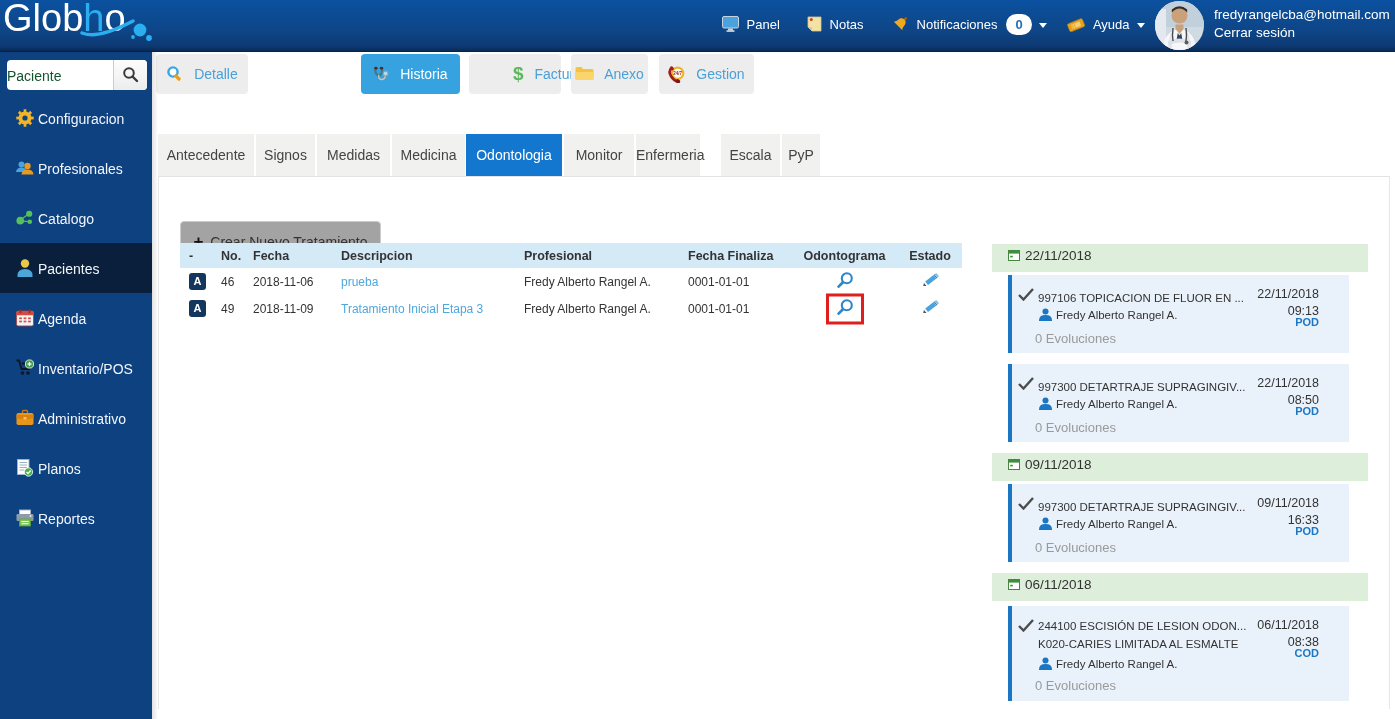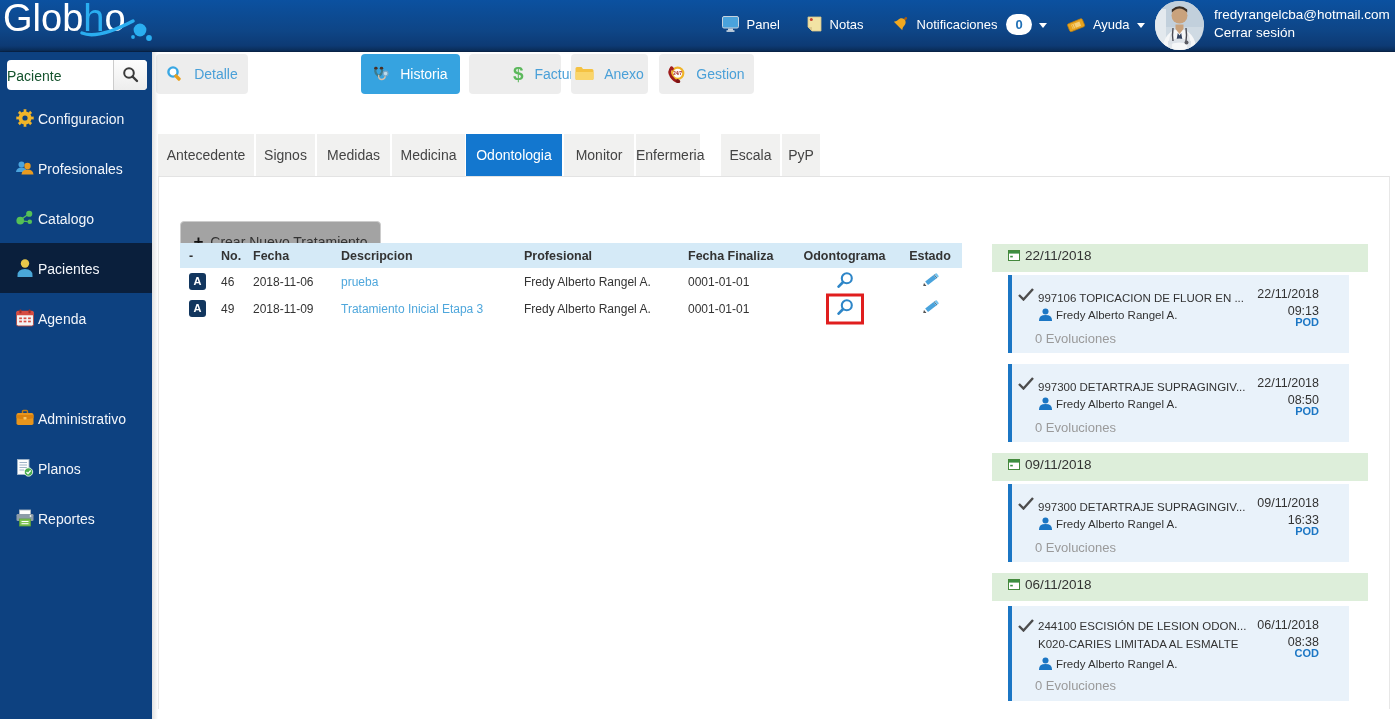--- a/index.html
+++ b/index.html
@@ -191,20 +191,31 @@
           <rect x="3.2" y="0.5" width="2" height="3.5" rx="0.8" fill="#9e2f28"></rect>
           <rect x="11.8" y="0.5" width="2" height="3.5" rx="0.8" fill="#9e2f28"></rect>
           <rect x="3" y="8" width="2.6" height="1.6" fill="#d64b41"></rect>
           <rect x="7.2" y="8" width="2.6" height="1.6" fill="#d64b41"></rect>
           <rect x="11.4" y="8" width="2.6" height="1.6" fill="#d64b41"></rect>
           <rect x="3" y="11" width="2.6" height="1.6" fill="#d64b41"></rect>
           <rect x="7.2" y="11" width="2.6" height="1.6" fill="#d64b41"></rect>
           <rect x="11.4" y="11" width="2.6" height="1.6" fill="#d64b41"></rect>
         </svg>
       <span class="lb">Agenda</span>
+      </div>
+    <div class="mitem" style="top:291px;">
+      <svg class="ic" width="18" height="17" viewBox="0 0 18 17">
+          <path d="M0.5 1 L3 1 L5.5 9.5 L13 9.5 L15 4 L6 4" stroke="#10181f" stroke-width="1.9" fill="none"></path>
+          <circle cx="6.5" cy="13.5" r="1.8" fill="#10181f"></circle>
+          <circle cx="12" cy="13.5" r="1.8" fill="#10181f"></circle>
+          <circle cx="13.5" cy="4.5" r="4.1" fill="#43a047" stroke="#e8f2e8" stroke-width="0.9"></circle>
+          <rect x="11.5" y="3.9" width="4" height="1.3" fill="#fff"></rect>
+          <rect x="12.85" y="2.5" width="1.3" height="4" fill="#fff"></rect>
+        </svg>
+      <span class="lb">Inventario/POS</span>
       </div>
     <div class="mitem" style="top:341px;">
       <svg class="ic" width="18" height="16" viewBox="0 0 18 16">
           <path d="M6.5 3 L6.5 1.5 Q6.5 0.5 7.5 0.5 L10.5 0.5 Q11.5 0.5 11.5 1.5 L11.5 3" stroke="#c07d14" stroke-width="1.4" fill="none"></path>
           <rect x="0.5" y="3" width="17" height="12" rx="1.8" fill="#e8951c"></rect>
           <path d="M0.5 8 Q9 10.5 17.5 8 L17.5 5 L0.5 5 Z" fill="#d9820f"></path>
           <rect x="7.5" y="7" width="3" height="2.4" rx="0.6" fill="#f7c563"></rect>
         </svg>
       <span class="lb">Administrativo</span>
       </div>

